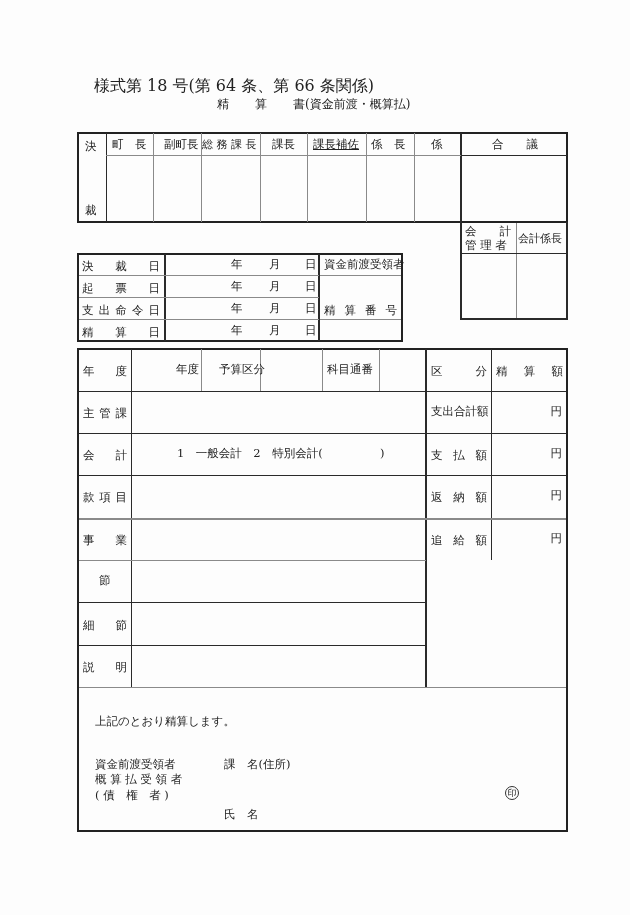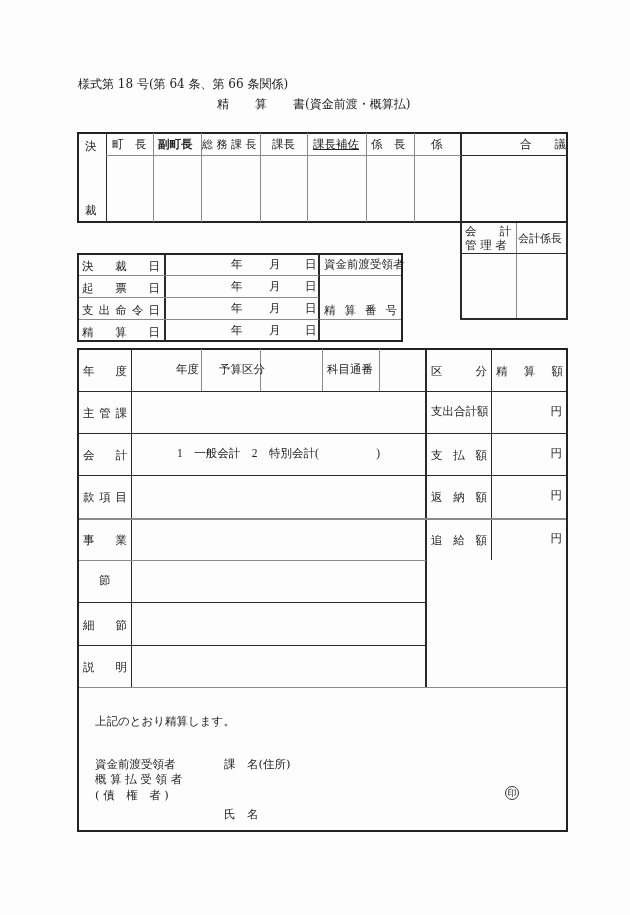--- a/index.html
+++ b/index.html
@@ -9,21 +9,21 @@
   .ln { position: absolute; background: #2a2a2a; }
   .lnt { position: absolute; background: #8a8a8a; }
   .txt { position: absolute; white-space: nowrap; line-height: 1; }
   .box { position: absolute; border: 2px solid #222; box-sizing: border-box; }
   .cell { position: absolute; box-sizing: border-box; }
   .jus { display: flex; justify-content: space-between; }
 </style>
 </head>
 <body>
 
-<div class="txt" style="left:78px; top:78px; font-size:12px;">様式第 18 号(第 64 条、第 66 条関係)</div>
+<div class="txt" style="left:94px; top:78px; font-size:16px;">様式第 18 号(第 64 条、第 66 条関係)</div>
 <div class="abs" style="left:217px; top:96px; font-size:12px; display:flex;">
   <span style="width:38px;">精</span>
   <span style="width:38px;">算</span>
   <span>書</span>
   <span>(資金前渡・概算払)</span>
 </div>
 
 <div class="box" style="left:77px; top:132px; width:491px; height:91px;"></div>
 <div class="ln" style="left:106px; top:133px; width:1px; height:89px;"></div>
 <div class="lnt" style="left:153px; top:133px; width:1px; height:89px;"></div>
@@ -33,27 +33,27 @@
 <div class="lnt" style="left:366px; top:133px; width:1px; height:89px;"></div>
 <div class="lnt" style="left:414px; top:133px; width:1px; height:89px;"></div>
 <div class="ln" style="left:460px; top:133px; width:2px; height:186px;"></div>
 <div class="lnt" style="left:106px; top:155px; width:355px; height:1px;"></div>
 <div class="ln" style="left:461px; top:155px; width:106px; height:1px;"></div>
 
 <div class="txt" style="left:85px; top:141px;">決</div>
 <div class="txt" style="left:85px; top:205px;">裁</div>
 
 <div class="txt" style="left:112px; top:139px;text-align:right;">町　長</div>
-<div class="txt" style="left:158px; top:139px;font-weight:bold;">副町長</div>
+<div class="txt" style="left:164px; top:139px;">副町長</div>
 <div class="txt" style="left:202px; top:139px; font-size:11px;">総 務 課 長</div>
 <div class="txt" style="left:272px; top:139px;">課長</div>
 <div class="txt" style="left:313px; top:139px;text-decoration:underline;">課長補佐</div>
 <div class="txt" style="left:371px; top:139px;">係　長</div>
 <div class="txt" style="left:431px; top:139px;">係</div>
-<div class="txt" style="left:492px; top:139px;margin-left:28px;">合　　議</div>
+<div class="txt" style="left:492px; top:139px;">合　　議</div>
 
 <div class="cell" style="left:107px; top:156px; width:46px; height:65px;"></div>
 <div class="cell" style="left:154px; top:156px; width:47px; height:65px;"></div>
 <div class="cell" style="left:202px; top:156px; width:58px; height:65px;"></div>
 <div class="cell" style="left:261px; top:156px; width:46px; height:65px;"></div>
 <div class="cell" style="left:308px; top:156px; width:58px; height:65px;"></div>
 <div class="cell" style="left:367px; top:156px; width:47px; height:65px;"></div>
 <div class="cell" style="left:415px; top:156px; width:45px; height:65px;"></div>
 <div class="cell" style="left:462px; top:156px; width:104px; height:65px;"></div>
 
@@ -164,21 +164,21 @@
     <span>管</span>
     <span>課</span>
 </div>
 <div class="cell" style="left:132px; top:392px; width:293px; height:41px;"></div>
 
 <div class="abs jus" style="left:83px; top:448px; width:44px;">
   <span>会</span>
     <span>計</span>
 </div>
 <div class="cell" style="left:132px; top:434px; width:293px; height:41px;">
-  <span class="txt" style="left:45px; top:14px;font-family:Liberation Serif, serif;">1　一般会計　2　特別会計(　　　　　)</span>
+  <span class="txt" style="left:45px; top:14px;">1　一般会計　2　特別会計(　　　　　)</span>
 </div>
 
 <div class="abs jus" style="left:83px; top:490px; width:44px;">
   <span>款</span>
     <span>項</span>
     <span>目</span>
 </div>
 <div class="cell" style="left:132px; top:476px; width:293px; height:42px;"></div>
 
 <div class="abs jus" style="left:83px; top:533px; width:44px;">

